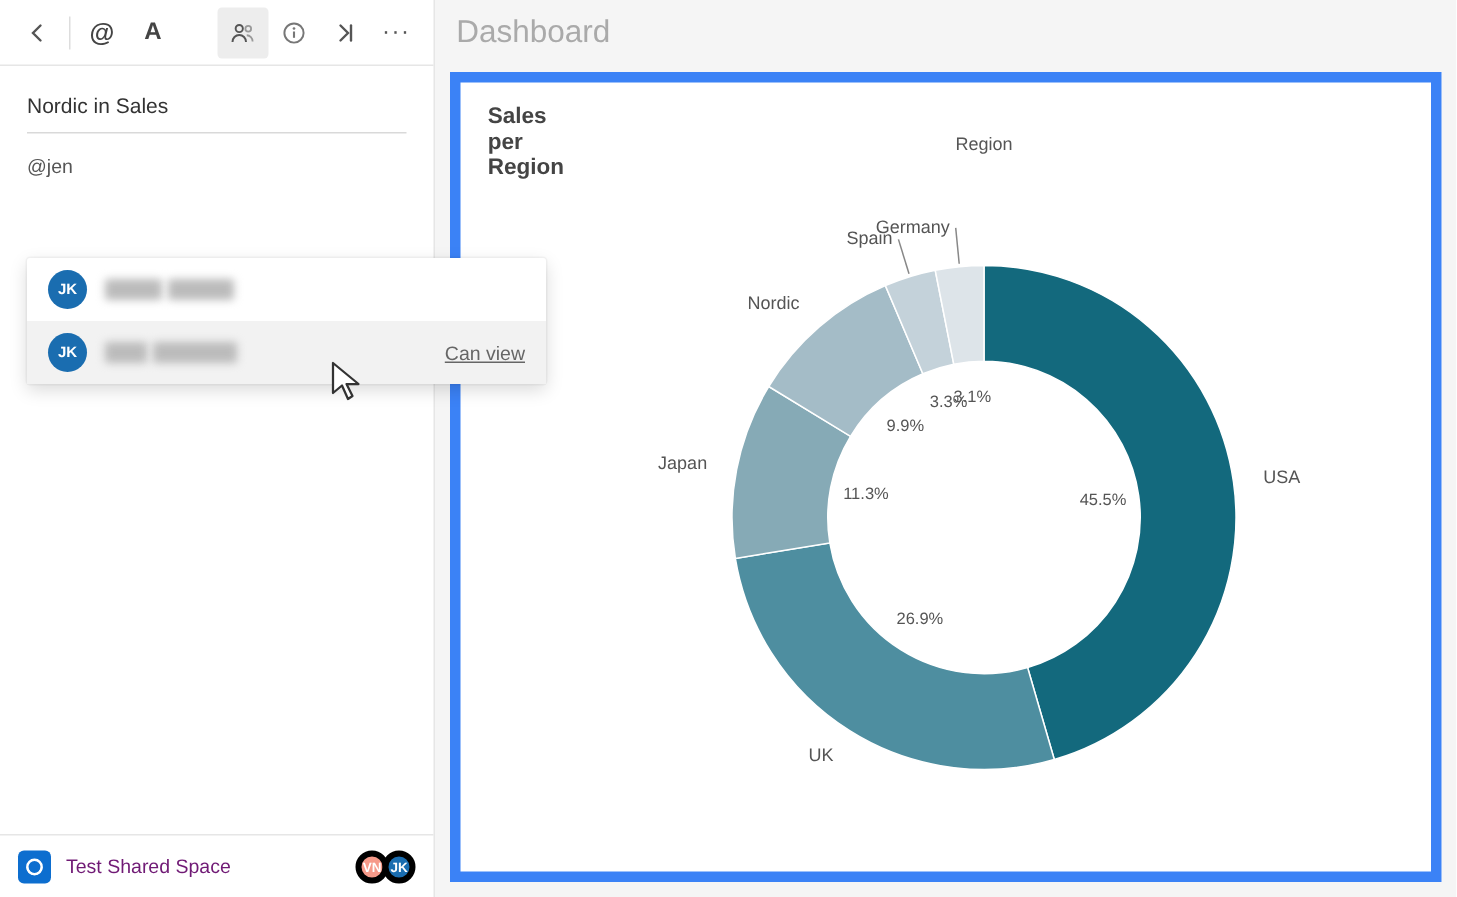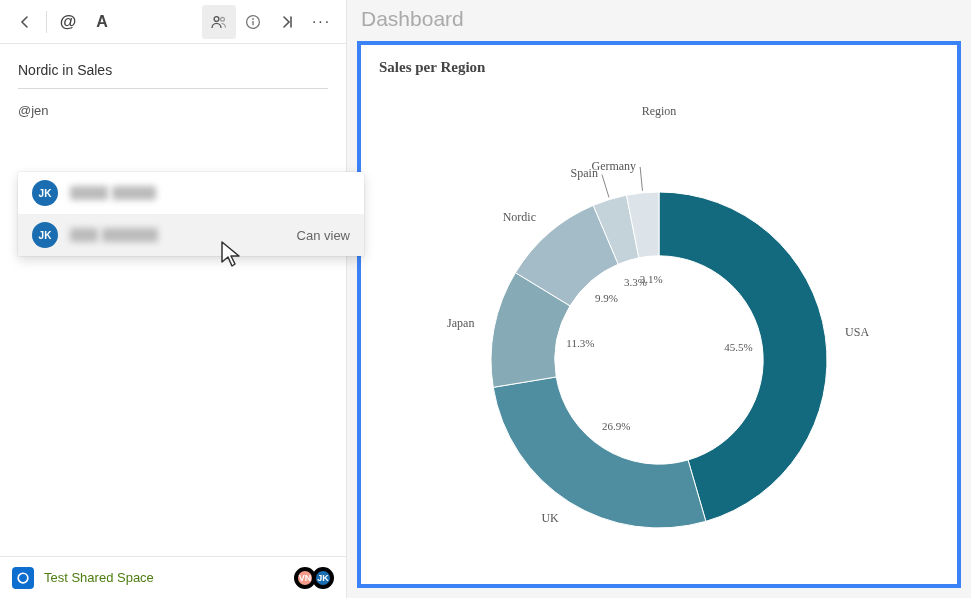--- a/index.html
+++ b/index.html
@@ -114,20 +114,21 @@
     height: 14px;
     border-radius: 2px;
     margin-right: 4px;
     filter: blur(3px);
     background: linear-gradient(#bbb,#bbb);
   }
   .dd-label { flex: 1; display: flex; }
   .dd-right {
     color: #666;
     font-size: 13px;
+    text-decoration: underline;
   }
   .cursor {
     position: absolute;
     left: 220px;
     top: 196px;
     z-index: 30;
     pointer-events: none;
   }
   .footer {
     height: 42px;
@@ -139,21 +140,21 @@
   .footer .space-icon {
     width: 22px;
     height: 22px;
     border-radius: 4px;
     background: #0d6ecf;
     display: flex;
     align-items: center;
     justify-content: center;
     margin-right: 10px;
   }
-  .footer-title { flex: 1; color: #4d7c0f; font-size: 13px; }
+  .footer-title { flex: 1; color: #701a75; font-size: 13px; }
   .avatar-xs {
     width: 22px;
     height: 22px;
     border-radius: 50%;
     color: #fff;
     font-size: 9px;
     font-weight: 600;
     display: flex;
     align-items: center;
     justify-content: center;
@@ -166,26 +167,25 @@
     align-items: center;
     padding: 0 14px;
     color: #aaa;
     font-size: 21px;
     font-weight: 400;
     text-align: right;
   }
   .card {
     margin: 4px 10px 10px 10px;
     background: #fff;
-    border: 4px solid #3b82f6;
+    border: 7px solid #3b82f6;
     flex: 1;
     padding: 14px 18px;
     display: flex;
-    flex-direction: column;
-    font-family: Liberation Serif, serif;
+    flex-direction: row;
   }
   .card-title {
     font-size: 15px;
     font-weight: 700;
     color: #444;
     margin-bottom: 8px;
   }
   .chart-area {
     flex: 1;
     position: relative;

